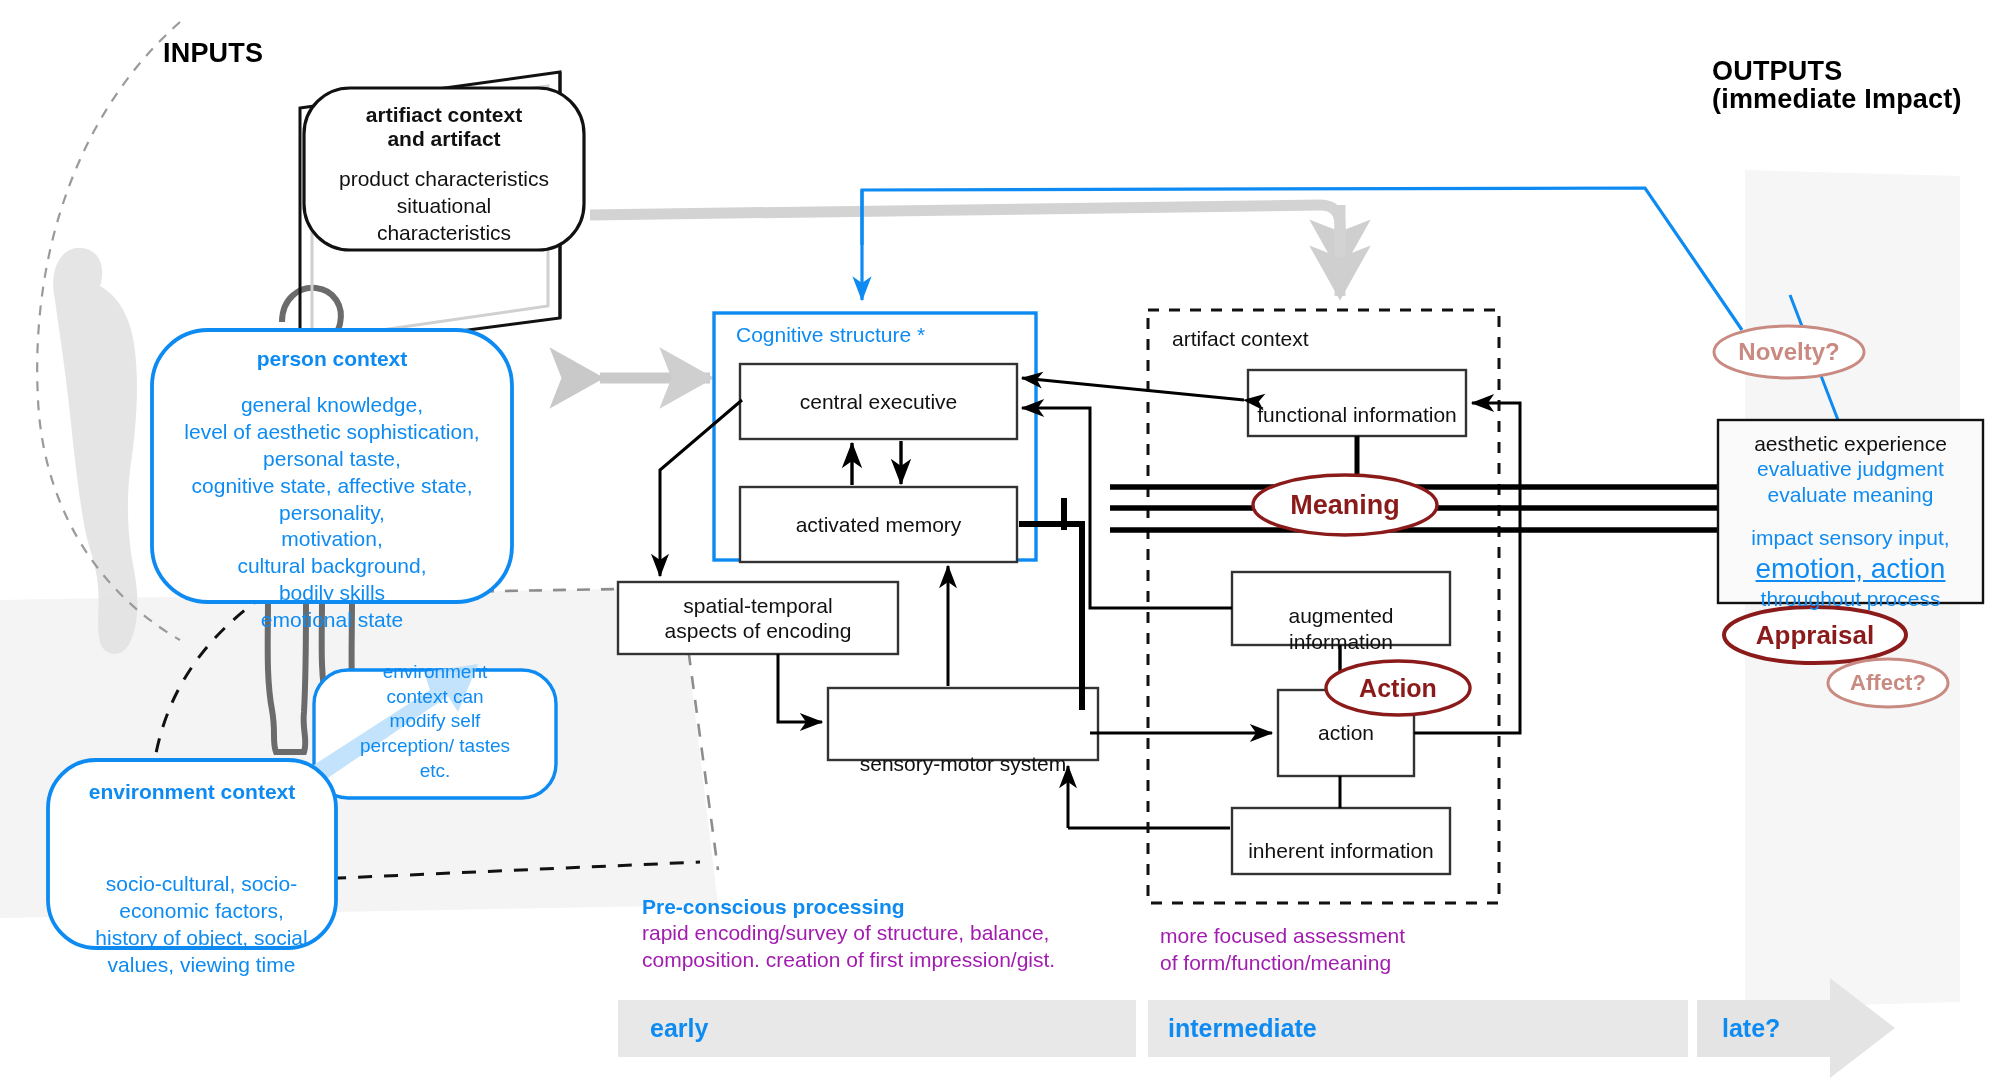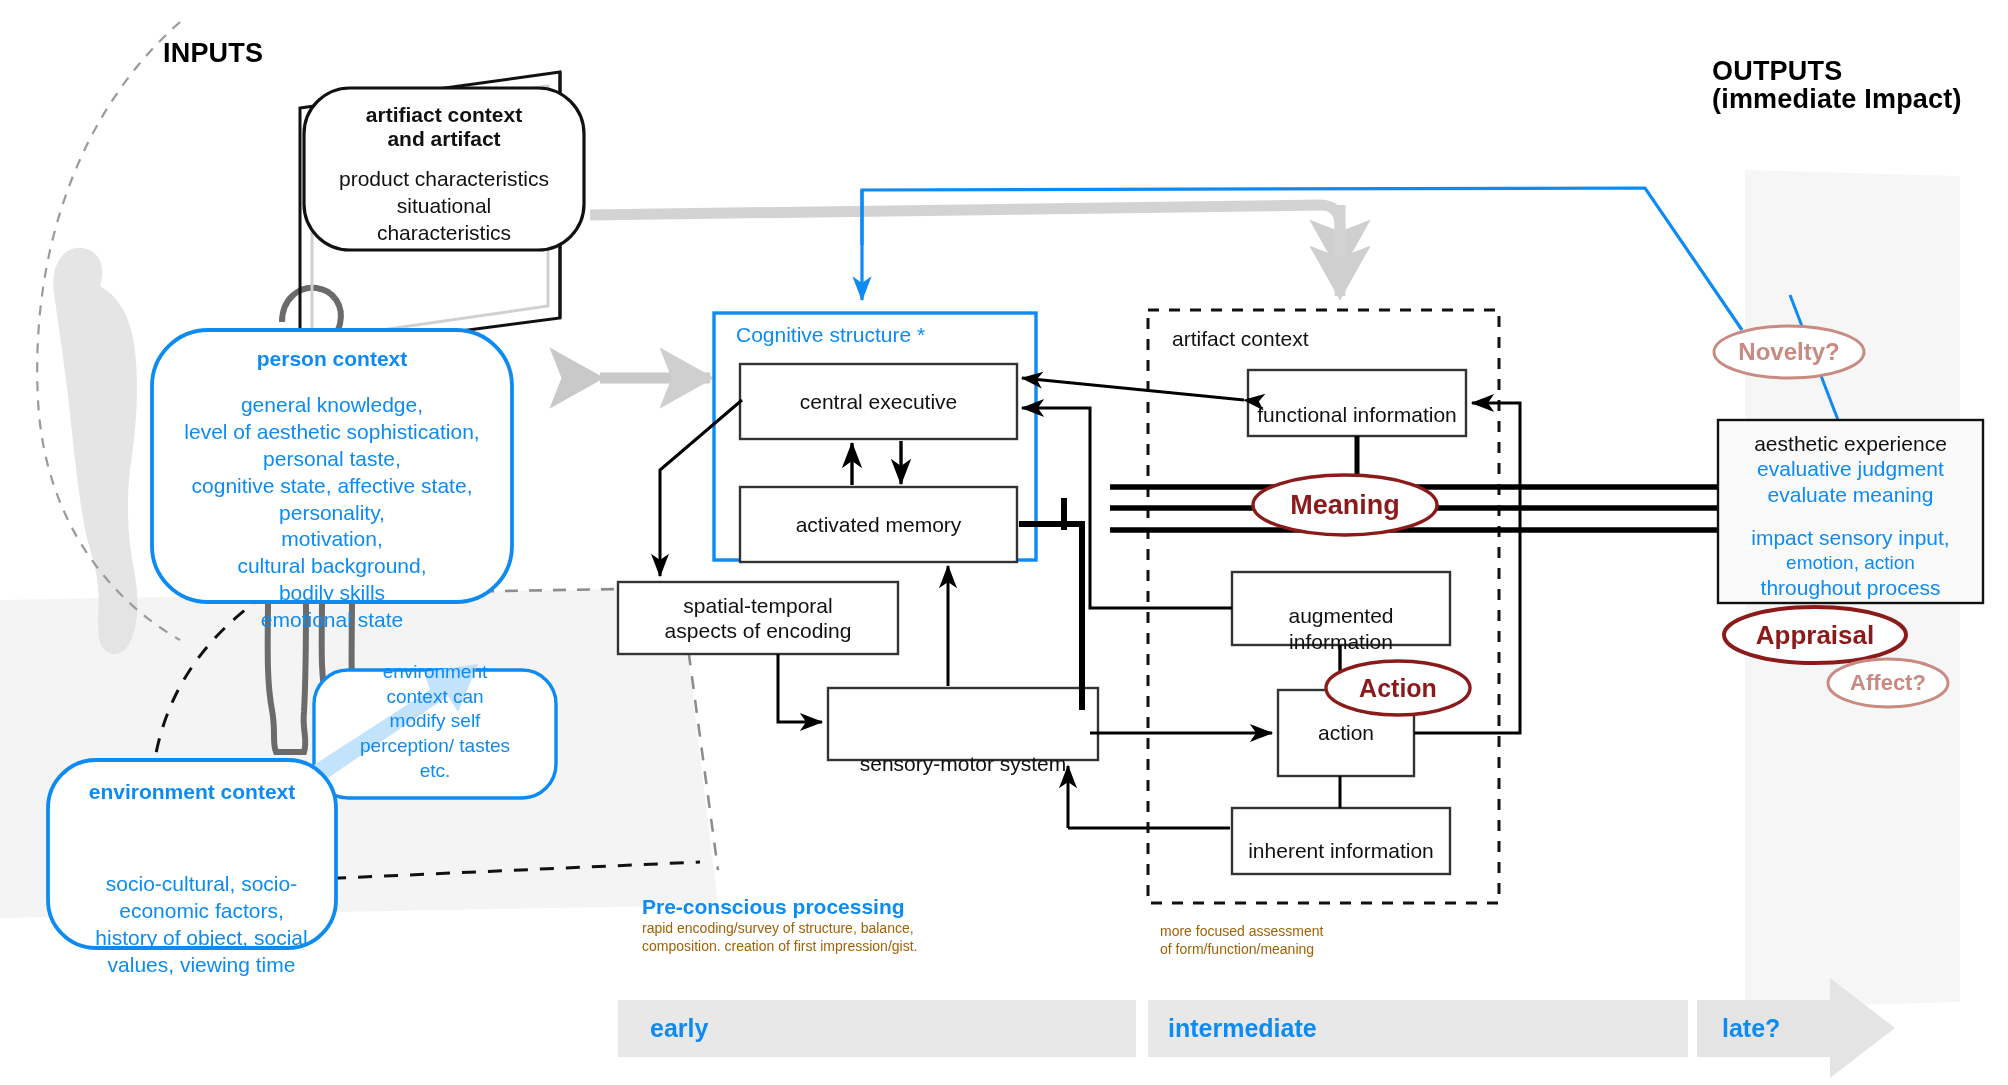--- a/index.html
+++ b/index.html
@@ -11,21 +11,21 @@
   .blue{color:#0d8bf2;}
   .bluebold{color:#0d8bf2;font-weight:bold;}
   .blk{color:#111;}
   .ctr{text-align:center;}
   .bx-txt{font-size:21px;color:#111;}
   .nodeLabel{position:absolute;display:flex;align-items:center;justify-content:center;text-align:center;font-size:21px;color:#111;line-height:1.2;}
   .roundTitle{font-weight:bold;font-size:21px;}
   .roundBody{font-size:21px;line-height:1.28;}
   .ell{position:absolute;display:flex;align-items:center;justify-content:center;font-weight:bold;}
   .stageLbl{font-weight:bold;font-size:25px;color:#0d8bf2;}
-  .capt{font-size:14px;line-height:1.3;color:#a16207;}
+  .capt{font-size:21px;line-height:1.3;color:#a21caf;}
   .captB{font-size:21px;font-weight:bold;color:#0d8bf2;}
 </style>
 </head>
 <body>
 
 <div id="stage">
 
   <svg id="canvas" viewBox="0 0 2008 1085">
     <defs>
       <marker id="ah" markerWidth="9" markerHeight="9" refX="7.6" refY="3.2" orient="auto" markerUnits="strokeWidth">
@@ -213,21 +213,21 @@
   <div class="ell" style="left:1714px;top:326px;width:150px;height:52px;font-size:24px;color:#c98a82;">Novelty?</div>
   <div class="ell" style="left:1724px;top:607px;width:182px;height:56px;font-size:26px;color:#8b1a1a;">Appraisal</div>
   <div class="ell" style="left:1828px;top:659px;width:120px;height:48px;font-size:22px;color:#c98a82;">Affect?</div>
 
   <div class="lbl ctr" style="left:1718px;top:432px;width:265px;">
     <div class="bx-txt" style="font-size:21px;">aesthetic experience</div>
     <div class="blue" style="font-size:21px;line-height:1.25;">evaluative judgment</div>
     <div class="blue" style="font-size:21px;line-height:1.25;">evaluate meaning</div>
     <div style="height:16px;"></div>
     <div class="blue" style="font-size:21px;line-height:1.25;">impact sensory input,</div>
-    <div class="blue" style="font-size:19px;line-height:1.25;">emotion, action</div>
+    <div class="blue" style="font-size:28px;line-height:1.25;text-decoration:underline;">emotion, action</div>
     <div class="blue" style="font-size:21px;line-height:1.25;">throughout process</div>
   </div>
 
   <div class="lbl" style="left:642px;top:895px;">
     <div class="captB">Pre-conscious processing</div>
     <div class="capt">rapid encoding/survey of structure, balance,</div>
     <div class="capt">composition. creation of first impression/gist.</div>
   </div>
   <div class="lbl" style="left:1160px;top:922px;">
     <div class="capt">more focused assessment</div>

